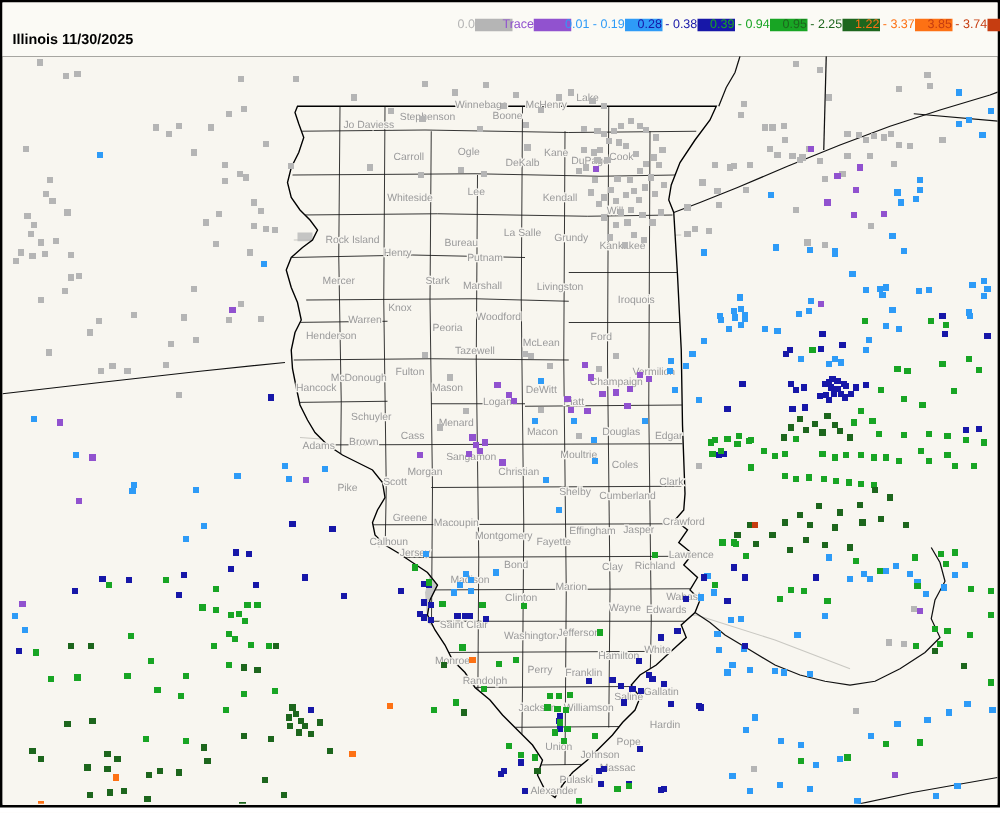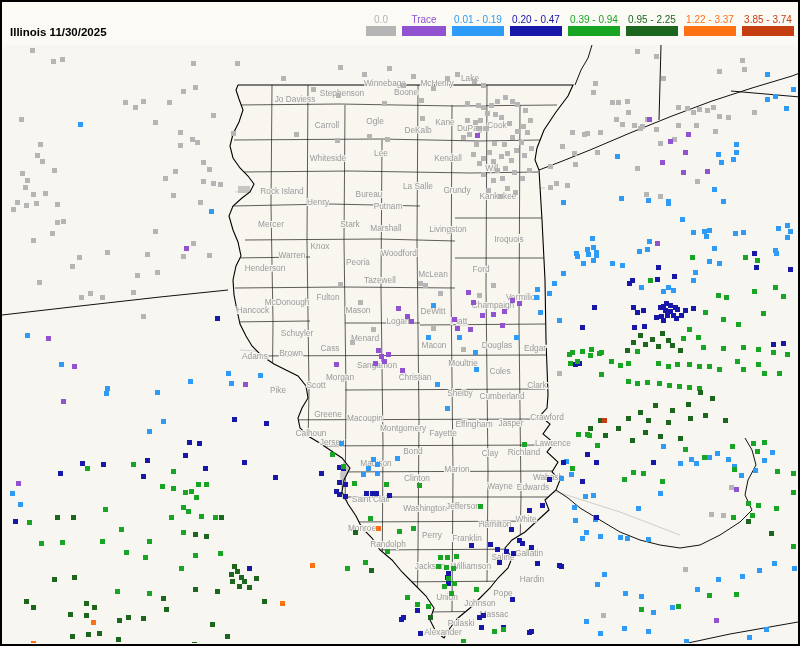--- a/index.html
+++ b/index.html
@@ -2,21 +2,21 @@
 <html><head>
 <meta charset="utf-8">
 <style>
   html,body{margin:0;padding:0;background:#ffffff;}
   body{width:800px;height:650px;position:relative;font-family:"Liberation Sans",sans-serif;overflow:hidden;}
   .frame{position:absolute;left:0;top:0;width:800px;height:646px;border:2px solid #000;box-sizing:border-box;background:#f8f6f0;}
   .header{position:absolute;left:0;top:0;right:0;height:43px;background:#fbfaf5;border-bottom:1px solid #000;}
   .title-line1{position:absolute;left:8px;top:4px;font-size:11.5px;font-weight:bold;color:#000;white-space:pre;}
   .title-line2{position:absolute;left:8px;top:24px;font-size:11.5px;font-weight:bold;color:#000;}
   .legend{position:absolute;right:4px;top:12px;display:flex;align-items:flex-end;gap:6px;}
-  .legend-item{display:flex;flex-direction:column;align-items:center;}
+  .legend-item{display:flex;flex-direction:row;align-items:flex-end;}
   .legend-label{font-size:10px;line-height:11px;white-space:nowrap;}
   .legend-swatch{height:10px;width:100%;margin-top:1px;min-width:30px;}
   .legend-item:nth-child(1){width:30px}
   .legend-item:nth-child(2){width:44px}
   .legend-item:nth-child(n+3){width:52px}
   .mapsvg{position:absolute;left:0px;top:43px;}
   .county-label{font-size:8.3px;fill:#9a9a9a;text-anchor:middle;paint-order:stroke;stroke:#f8f6f0;stroke-width:2px;}
 </style>
 </head>
 <body>
@@ -32,21 +32,21 @@
         </div>
       <div class="legend-item">
           <span class="legend-label" style="color: rgb(145, 82, 207);">Trace</span>
           <span class="legend-swatch" style="background: rgb(145, 82, 207);"></span>
         </div>
       <div class="legend-item">
           <span class="legend-label" style="color: rgb(46, 155, 247);">0.01 - 0.19</span>
           <span class="legend-swatch" style="background: rgb(46, 155, 247);"></span>
         </div>
       <div class="legend-item">
-          <span class="legend-label" style="color: rgb(23, 23, 168);">0.20 - 0.47</span>
+          <span class="legend-label" style="color: rgb(23, 23, 168);">0.28 - 0.38</span>
           <span class="legend-swatch" style="background: rgb(23, 23, 168);"></span>
         </div>
       <div class="legend-item">
           <span class="legend-label" style="color: rgb(24, 165, 36);">0.39 - 0.94</span>
           <span class="legend-swatch" style="background: rgb(24, 165, 36);"></span>
         </div>
       <div class="legend-item">
           <span class="legend-label" style="color: rgb(29, 102, 29);">0.95 - 2.25</span>
           <span class="legend-swatch" style="background: rgb(29, 102, 29);"></span>
         </div>

